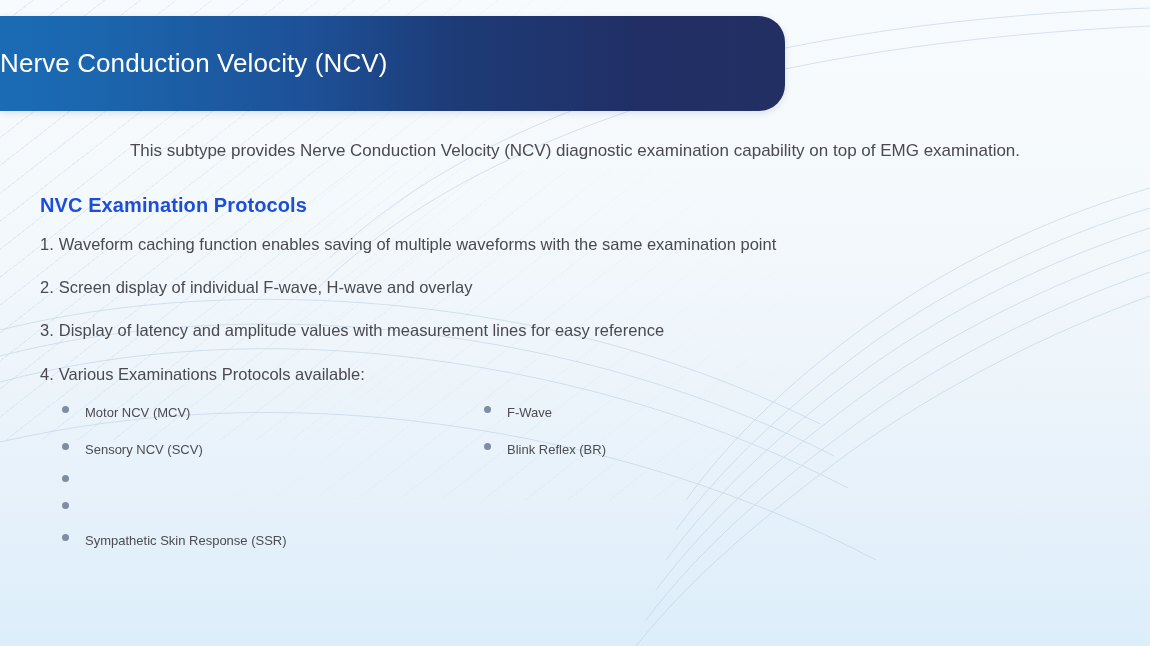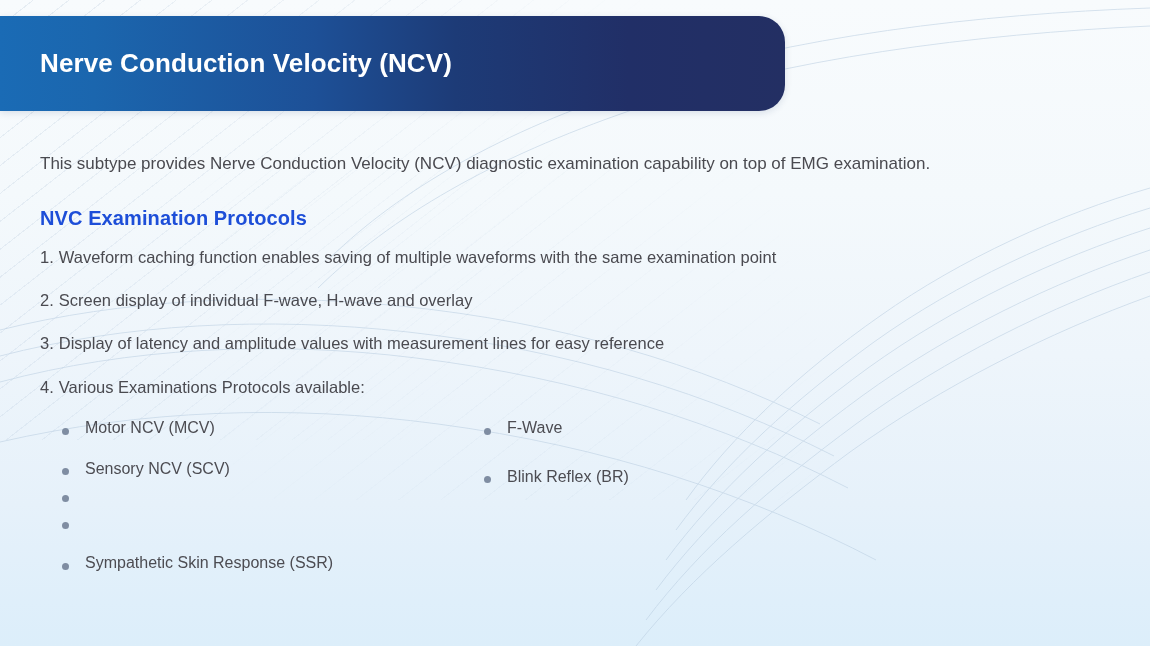--- a/index.html
+++ b/index.html
@@ -73,37 +73,37 @@
         #212f67 80%,
         #232f63 100%);
     display:flex;
     align-items:center;
     box-shadow:0 2px 7px rgba(20,45,95,0.13);
   }
 
   .header-title {
     color:#ffffff;
     font-size:26px;
-    font-weight:bold;
+    font-weight:normal;
     letter-spacing:0.1px;
-    padding-left:40px;
   }
 
   
   .content {
     position:absolute;
     left:40px; top:126px;
     width:1070px;
   }
 
   .intro {
     font-size:17px;
     color:#4a4a50;
     line-height:1.4;
-    margin-top:26px;
+    margin-top:13px;
+    text-align:center;
   }
 
   .section-heading {
     font-size:20px;
     font-weight:bold;
     color:#1d4ed8;
     margin-top:31px;
     letter-spacing:0.1px;
   }
 
@@ -121,27 +121,27 @@
   .num-marker { flex:0 0 auto; margin-right:5px; }
 
   
   .bullet-columns {
     display:flex;
     margin-top:20px;
   }
 
   .bullet-col { display:flex; flex-direction:column; }
   .bullet-col.left  { width:422px; padding-left:22px; }
-  .bullet-col.right { width:400px; padding-left:22px;gap:8px; }
+  .bullet-col.right { width:400px; padding-left:22px; }
 
   .bullet-item {
     display:flex;
-    align-items:flex-end;
+    align-items:center;
     margin-bottom:20px;
-    font-size:16px;
+    font-size:13px;
     color:#4c4c52;
     line-height:1.3;
   }
   .bullet-item:last-child { margin-bottom:0; }
 
   .bullet-dot {
     flex:0 0 auto;
     width:7px; height:7px;
     border-radius:50%;
     background:#7f8da2;

